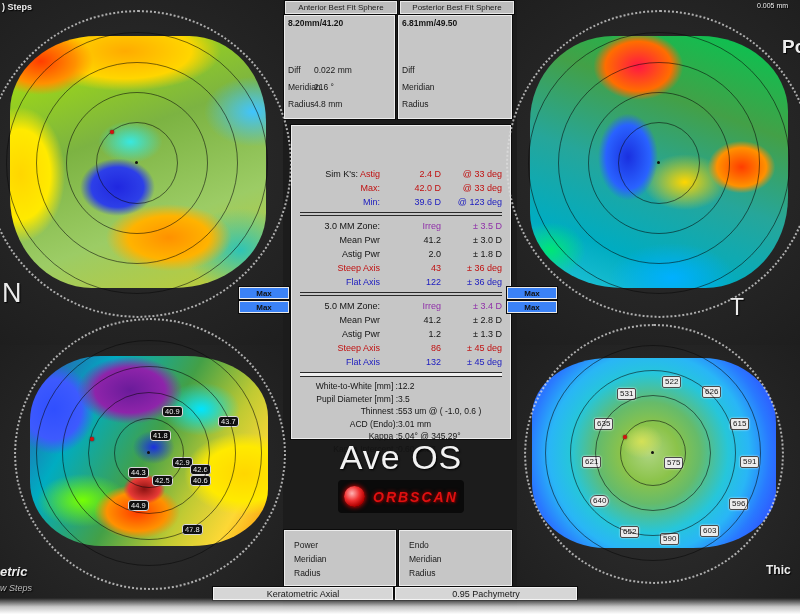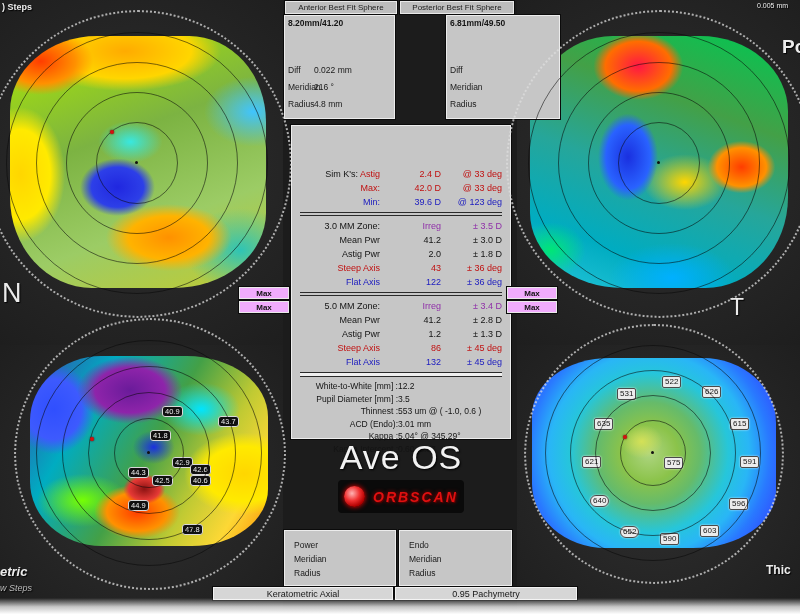--- a/index.html
+++ b/index.html
@@ -31,21 +31,21 @@
   .srow .v2{flex:1;}
   .sep{height:2px;border-top:1px solid #2a2a2a;border-bottom:1px solid #2a2a2a;margin:3px 0;}
   .sep2{height:3px;border-top:1px solid #2a2a2a;border-bottom:1px solid #2a2a2a;margin:3px 0;background:#efefef;}
   .irow{display:flex;height:12.5px;font-size:8.5px;color:#141414;align-items:center;white-space:nowrap;}
   .irow .lab{width:98px;overflow:hidden;}
   .c-k{color:#141414;}
   .c-red{color:#c01010;}
   .c-blue{color:#1b1bbf;}
   .c-mag{color:#8f2fa8;}
 
-  .maxbtn{position:absolute;width:50px;height:12px;background:#f0abfc;border:1px solid #0b0b0b;
+  .maxbtn{position:absolute;width:50px;height:12px;background:#3b82f6;border:1px solid #0b0b0b;
     box-shadow:inset 0 0 0 1px #e9e9e9;font-size:8px;font-weight:bold;color:#101010;
     display:flex;align-items:center;justify-content:center;cursor:pointer;}
 
   
   .aveos{position:absolute;left:290px;top:438px;width:222px;text-align:center;font-size:34px;color:#f2f2f2;
     text-shadow:1px 1px 2px #000;letter-spacing:1px;}
   .orblogo{position:absolute;left:338px;top:480px;width:126px;height:33px;background:#0a0a0a;border-radius:4px;
     display:flex;align-items:center;padding-left:6px;box-sizing:border-box;}
   .orbball{width:21px;height:21px;border-radius:50%;background:radial-gradient(circle at 38% 35%, #ffb3b3 0%, #f03030 40%, #b00000 70%, #500000 100%);
     box-shadow:0 0 5px #f00;}
@@ -135,21 +135,21 @@
       <div class="ppill" style="left: 85px; top: 30px;">531</div>
       <div class="ppill" style="left: 130px; top: 18px;">522</div>
       <div class="ppill" style="left: 170px; top: 28px;">626</div>
       <div class="ppill" style="left: 62px; top: 60px;">635</div>
       <div class="ppill" style="left: 198px; top: 60px;">615</div>
       <div class="ppill" style="left: 50px; top: 98px;">621</div>
       <div class="ppill" style="left: 132px; top: 99px;">575</div>
       <div class="ppill" style="left: 208px; top: 98px;">591</div>
       <div class="ppill" style="left: 58px; top: 137px; border-radius: 6px;">640</div>
       <div class="ppill" style="left: 197px; top: 140px;">596</div>
-      <div class="ppill" style="left: 88px; top: 168px; border-radius: 6px;">652</div>
+      <div class="ppill" style="left: 88px; top: 168px;">652</div>
       <div class="ppill" style="left: 128px; top: 175px;">590</div>
       <div class="ppill" style="left: 168px; top: 167px;">603</div>
     </div>
 
   <div class="hdr-btn" style="left:284px;top:0;width:112px;">Anterior Best Fit Sphere</div>
   <div class="hdr-btn" style="left:399px;top:0;width:114px;">Posterior Best Fit Sphere</div>
 
   <div class="panel" style="left:283px;top:14px;width:111px;height:104px;">
     <div class="boxtitle">8.20mm/41.20</div>
     <div id="ant-rows" style="position:absolute;left:0;top:46px;width:100%;">
@@ -160,21 +160,21 @@
         <div class="fitrow">
           <span class="fl">Meridian</span>
           <span class="fv">216 °</span>
         </div>
         <div class="fitrow">
           <span class="fl">Radius</span>
           <span class="fv">4.8 mm</span>
         </div>
       </div>
   </div>
-  <div class="panel" style="left:397px;top:14px;width:114px;height:104px;margin-left:48px;">
+  <div class="panel" style="left:397px;top:14px;width:114px;height:104px;">
     <div class="boxtitle">6.81mm/49.50</div>
     <div id="post-rows" style="position:absolute;left:0;top:46px;width:100%;">
         <div class="fitrow">
           <span class="fl">Diff</span>
           <span class="fv"></span>
         </div>
         <div class="fitrow">
           <span class="fl">Meridian</span>
           <span class="fv"></span>
         </div>

